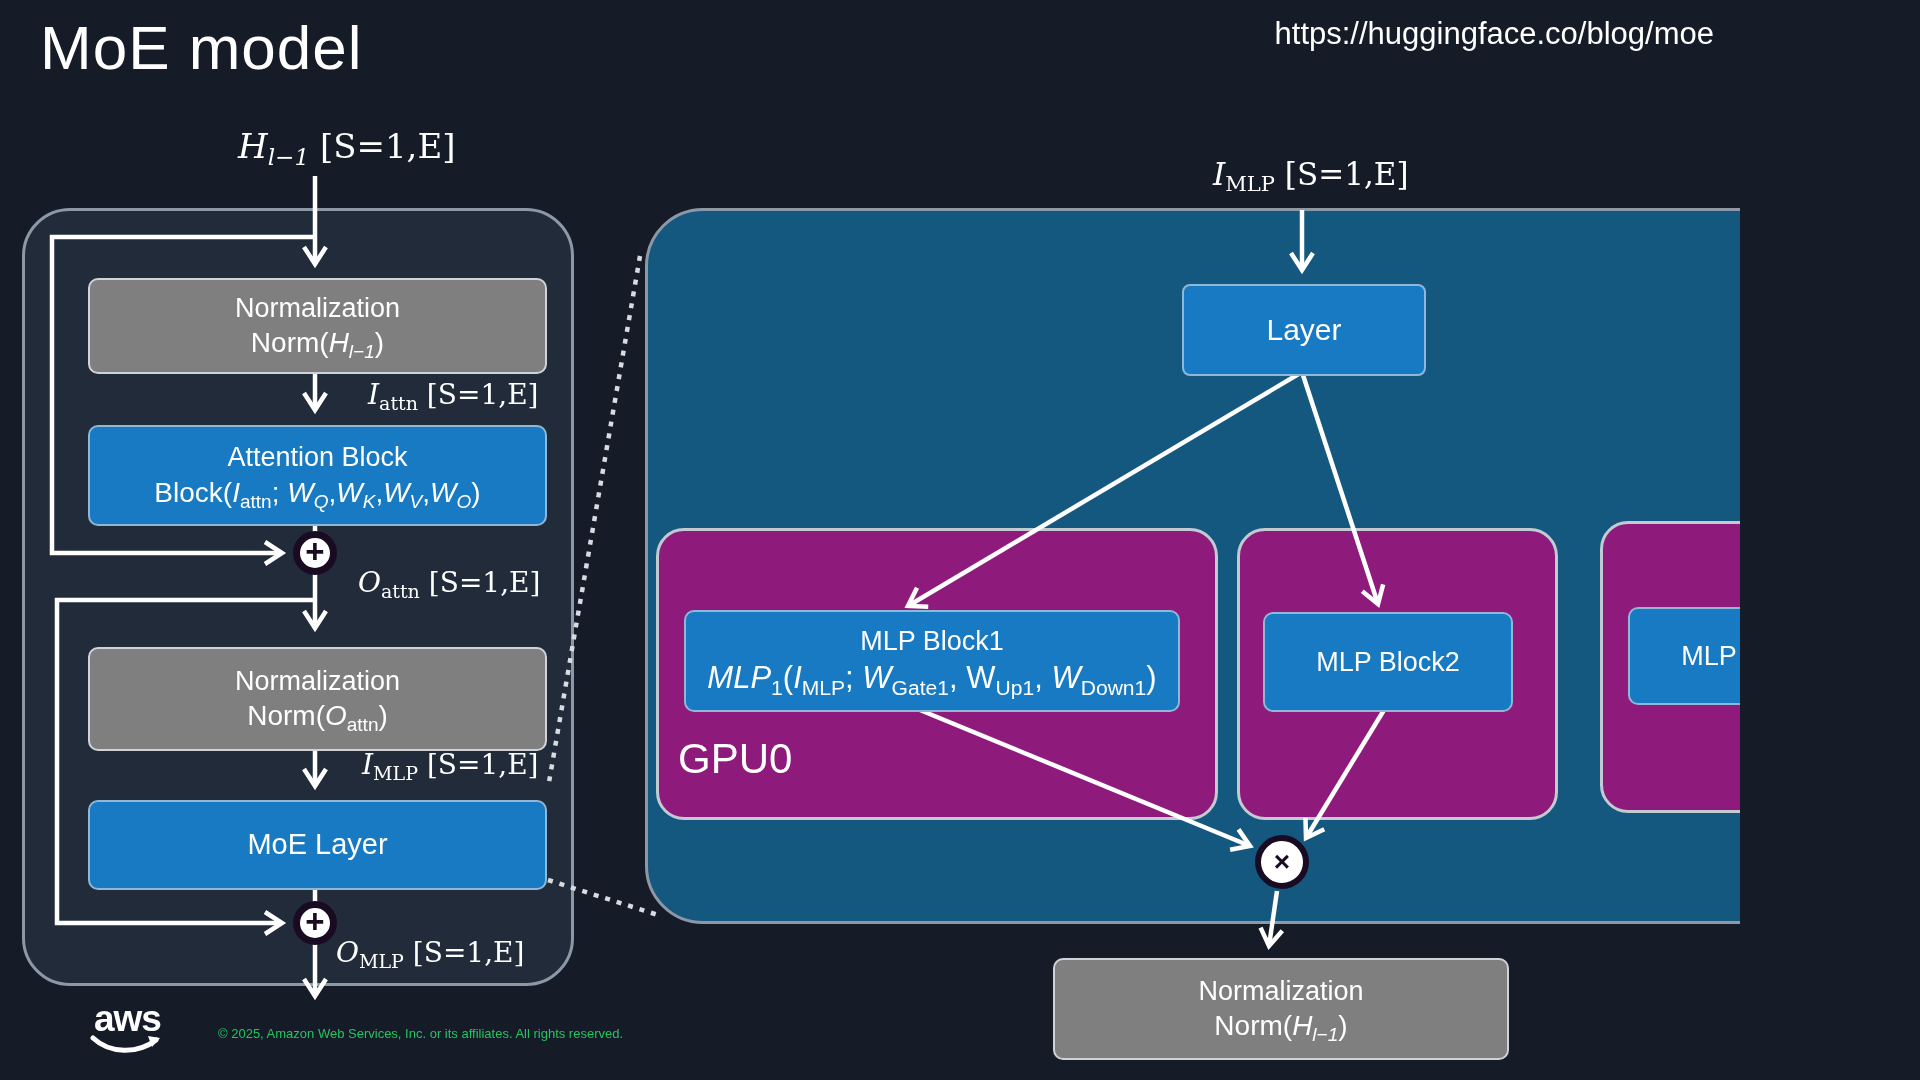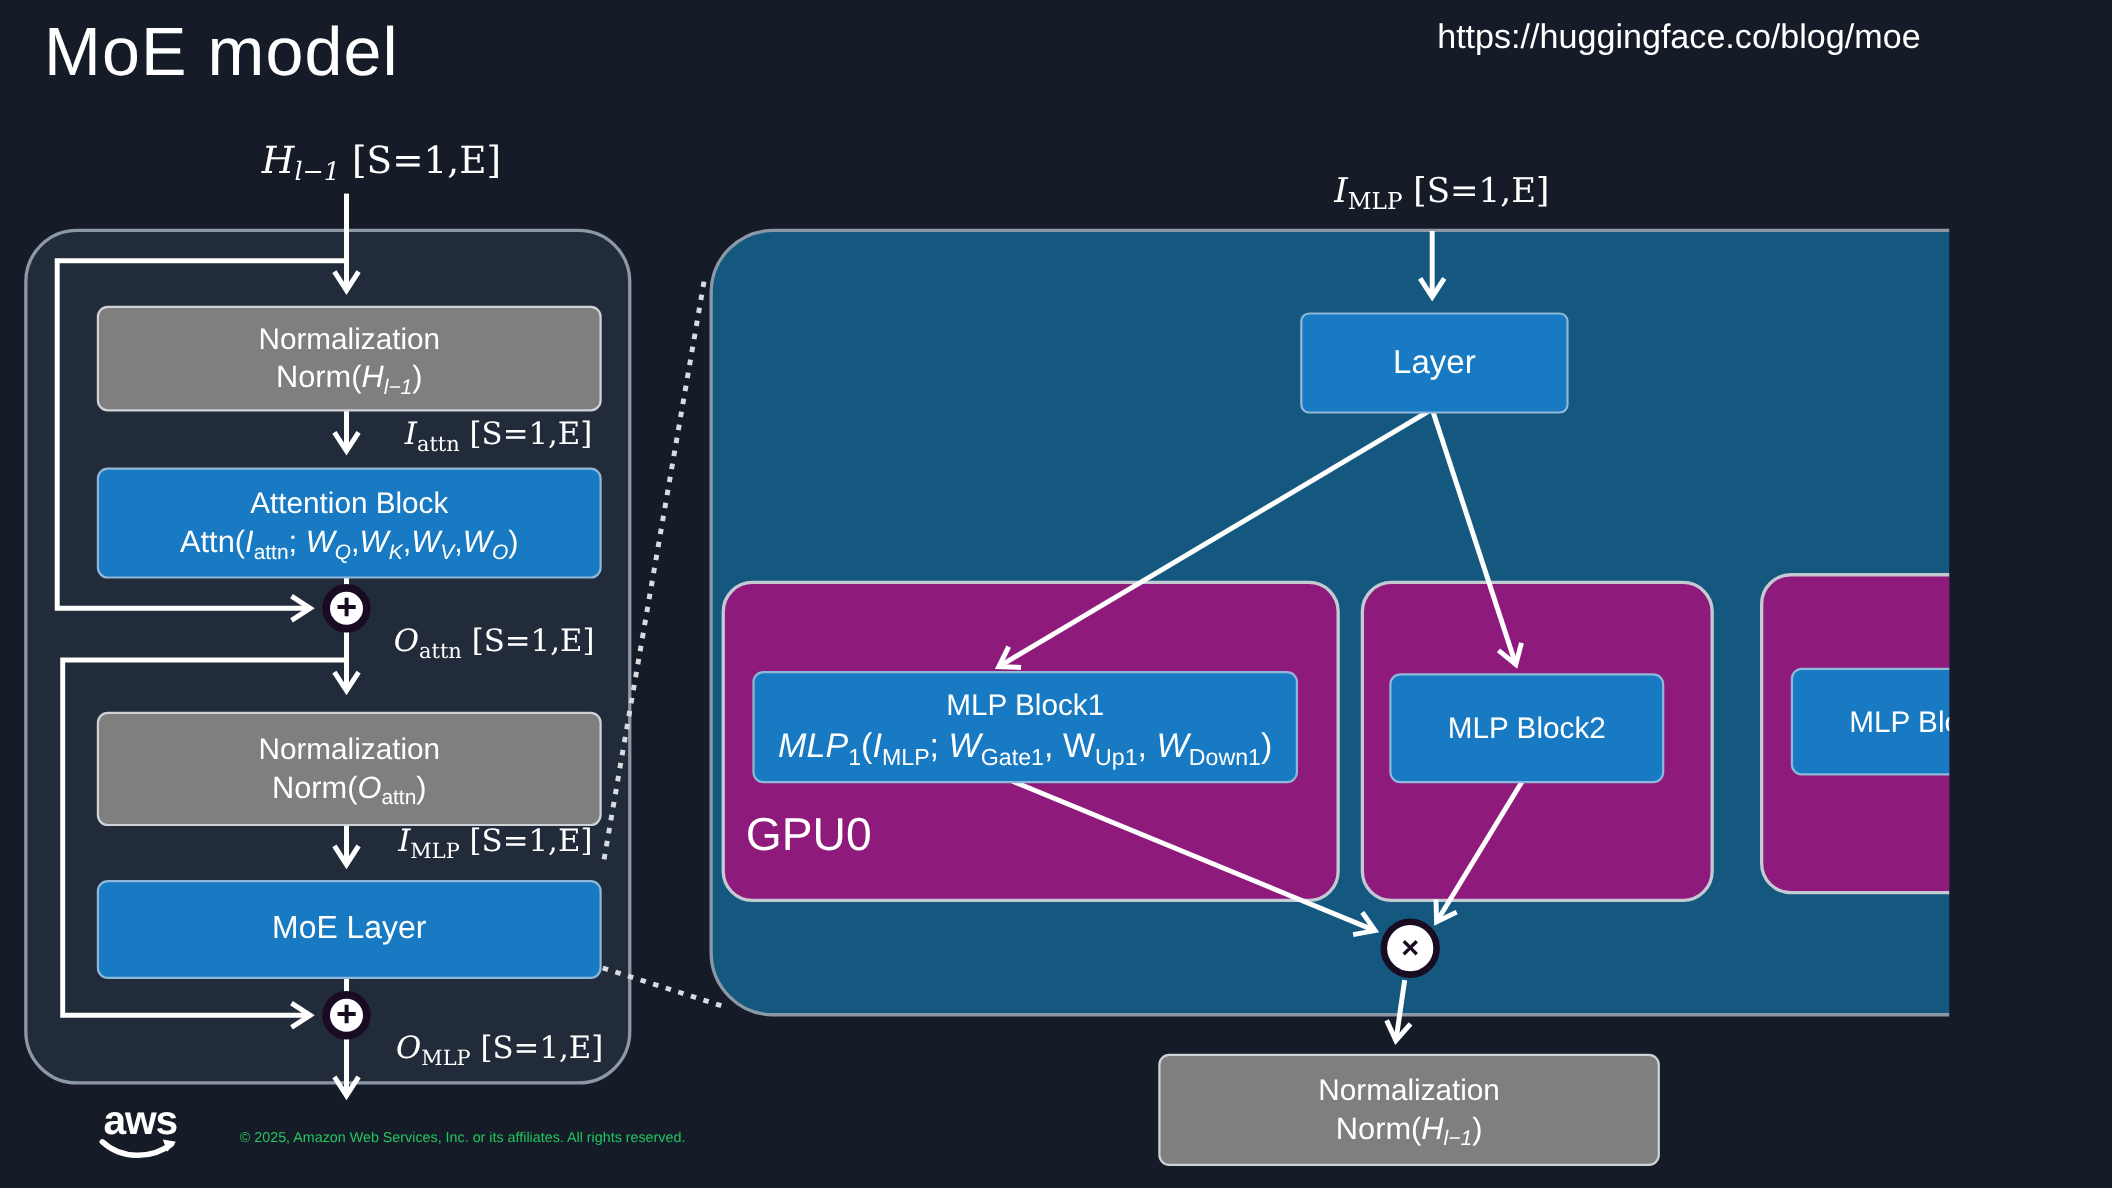--- a/index.html
+++ b/index.html
@@ -1,17 +1,17 @@
 <!DOCTYPE html>
 <html><head>
 <meta charset="utf-8">
 <style>
   html,body{margin:0;padding:0;background:#151c28;}
   .slide{position:relative;width:1740px;height:1080px;background:#151c28;overflow:hidden;
-         font-family:"Liberation Sans",sans-serif;color:#ffffff;padding-left:32px;}
+         font-family:"Liberation Sans",sans-serif;color:#ffffff;}
   .abs{position:absolute;}
   .title{left:40px;top:12px;font-size:62px;font-weight:400;letter-spacing:1px;z-index:6;}
   .url{right:26px;top:16px;font-size:31px;z-index:6;}
   .panel{border:3px solid #8d98a7;border-radius:48px;background:#212b39;z-index:1;}
   .rpanel{border:3px solid #8d98a7;border-radius:58px;background:#14587f;z-index:1;}
   .gpu{background:#8e1a7c;border:3px solid #c3cad1;border-radius:28px;z-index:2;}
   .box{display:flex;flex-direction:column;align-items:center;justify-content:center;
        text-align:center;z-index:4;line-height:1.28;}
   .gray{background:#7f7f7f;border:2.5px solid #cfd3d8;border-radius:10px;}
   .blue{background:#187ac2;border:2.5px solid #8fb8d8;border-radius:10px;}
@@ -81,41 +81,41 @@
 
   <div class="abs box gray" style="left:88px;top:278px;width:455px;height:92px;">
     <div class="boxtitle">Normalization</div>
     <div class="math"><span>Norm(</span><span class="m-i">H</span><span class="m-isub">l−1</span><span>)</span></div>
   </div>
 
   <div class="abs flowlabel" style="left:368px;top:378px;font-size:28px;"><span class="m-i">I</span><span class="m-sub">attn</span><span> [S=1,E]</span></div>
 
   <div class="abs box blue" style="left:88px;top:425px;width:455px;height:97px;">
     <div class="boxtitle">Attention Block</div>
-    <div class="math"><span>Attn(</span><span class="m-i">I</span><span class="m-sub">attn</span><span>; </span><span class="m-i">W</span><span class="m-isub">Q</span><span>,</span><span class="m-i">W</span><span class="m-isub">K</span><span>,</span><span class="m-i">W</span><span class="m-isub">V</span><span>,</span><span class="m-i">W</span><span class="m-isub">O</span><span>)</span></div>
+    <div class="math"><span>Block(</span><span class="m-i">I</span><span class="m-sub">attn</span><span>; </span><span class="m-i">W</span><span class="m-isub">Q</span><span>,</span><span class="m-i">W</span><span class="m-isub">K</span><span>,</span><span class="m-i">W</span><span class="m-isub">V</span><span>,</span><span class="m-i">W</span><span class="m-isub">O</span><span>)</span></div>
   </div>
 
   <div class="abs circ plus" style="left:293px;top:531px;">+</div>
 
   <div class="abs flowlabel" style="left:358px;top:566px;font-size:28px;"><span class="m-i">O</span><span class="m-sub">attn</span><span> [S=1,E]</span></div>
 
   <div class="abs box gray" style="left:88px;top:647px;width:455px;height:100px;">
     <div class="boxtitle">Normalization</div>
     <div class="math"><span>Norm(</span><span class="m-i">O</span><span class="m-sub">attn</span><span>)</span></div>
   </div>
 
   <div class="abs flowlabel" style="left:362px;top:748px;font-size:28px;"><span class="m-i">I</span><span class="m-sub">MLP</span><span> [S=1,E]</span></div>
 
   <div class="abs box blue" style="left:88px;top:800px;width:455px;height:86px;align-items:center;">
     <div class="boxtitle" style="font-size:29px;">MoE Layer</div>
   </div>
 
   <div class="abs circ plus" style="left:293px;top:901px;">+</div>
 
-  <div class="abs flowlabel" style="left:336px;top:936px;font-size:28px;margin-left:24px;"><span class="m-i">O</span><span class="m-sub">MLP</span><span> [S=1,E]</span></div>
+  <div class="abs flowlabel" style="left:336px;top:936px;font-size:28px;"><span class="m-i">O</span><span class="m-sub">MLP</span><span> [S=1,E]</span></div>
 
   <div class="abs flowlabel" style="left:1213px;top:156px;font-size:31px;"><span class="m-i">I</span><span class="m-sub">MLP</span><span> [S=1,E]</span></div>
 
   <div class="abs box blue" style="left:1182px;top:284px;width:240px;height:88px;border-radius:8px;">
     <div class="boxtitle" style="font-size:30px;">Layer</div>
   </div>
 
 
   <div class="abs box blue" style="left:684px;top:610px;width:492px;height:98px;">
     <div class="boxtitle">MLP Block1</div>

